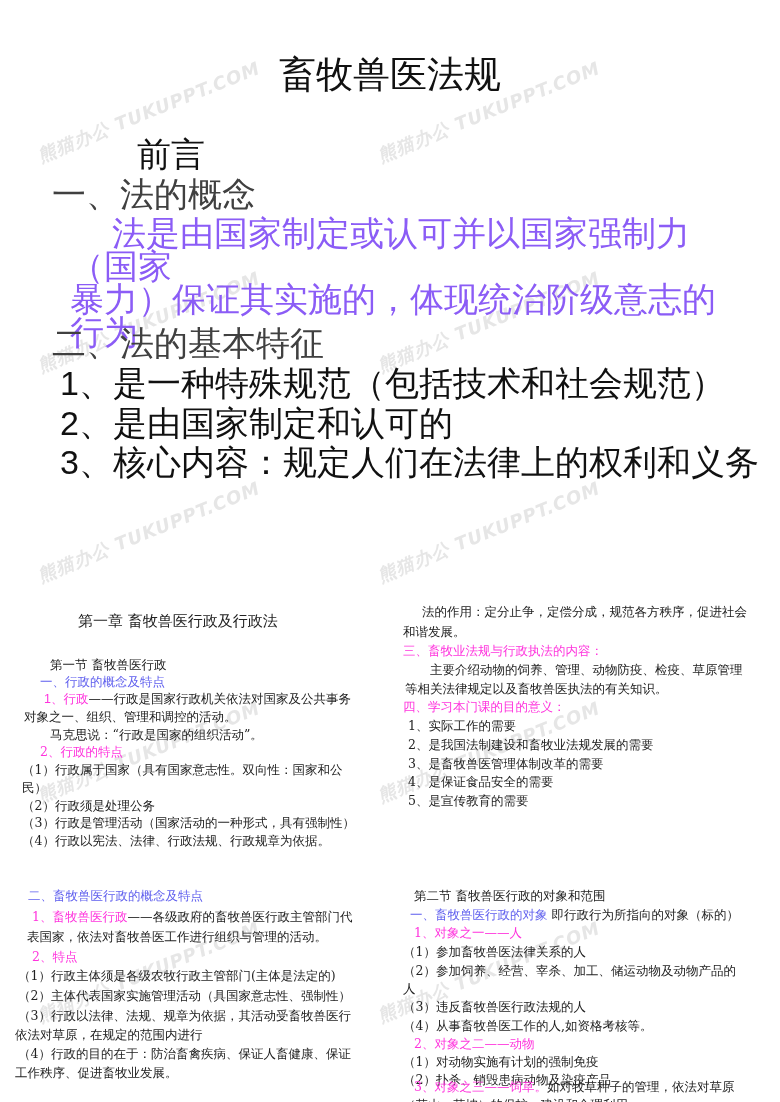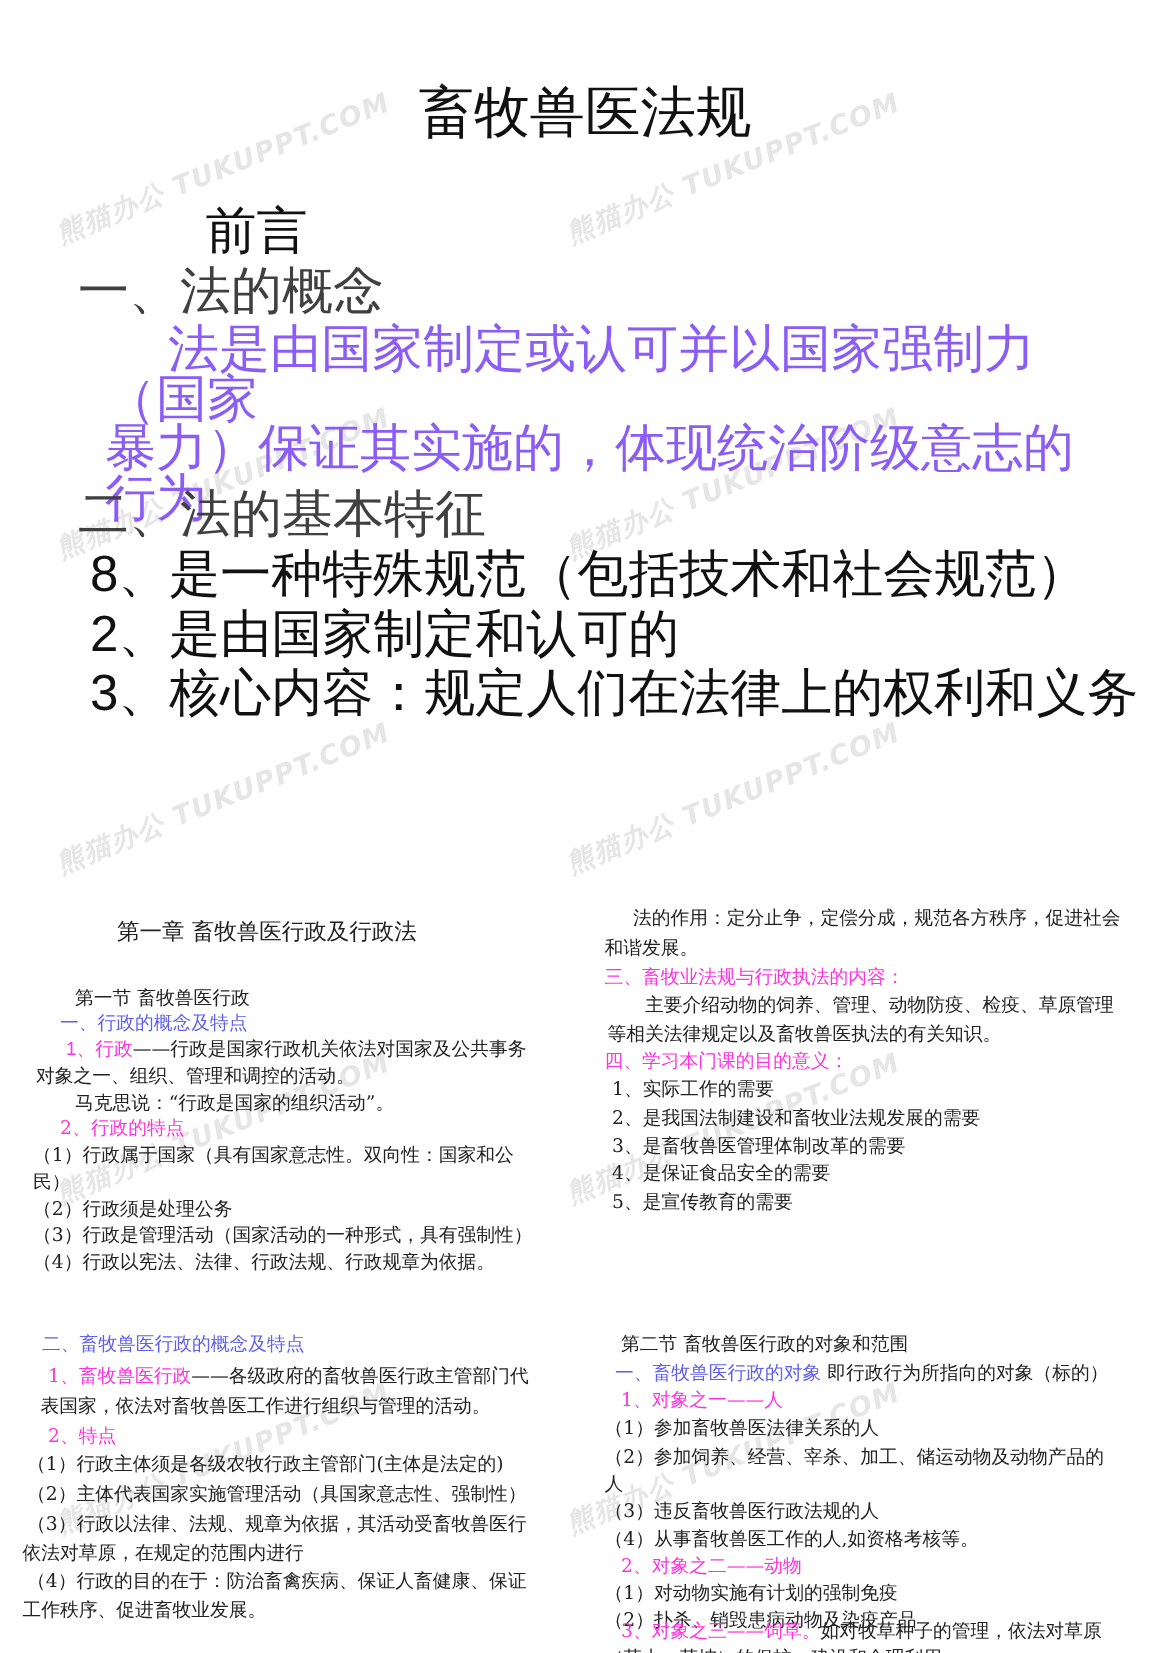--- a/index.html
+++ b/index.html
@@ -39,21 +39,21 @@
 
 <section class="slide-top">
   <div class="title">畜牧兽医法规</div>
   <div class="big" style="left:137px;top:136px;">前言</div>
   <div class="big magenta" style="left:52px;top:176px;">一、法的概念</div>
   <div class="para">
     <div><span class="indent"></span><span>法是由国家制定或认可并以国家强制力（国家</span></div>
     <div>暴力）保证其实施的，体现统治阶级意志的行为</div>
   </div>
   <div class="big magenta" style="left:52px;top:325px;">二、法的基本特征</div>
-  <div class="big sans" style="left:60px;top:365px;">8、是一种特殊规范（包括技术和社会规范）</div>
+  <div class="big sans" style="left:60px;top:365px;">1、是一种特殊规范（包括技术和社会规范）</div>
   <div class="big sans" style="left:60px;top:405px;">2、是由国家制定和认可的</div>
   <div class="big sans" style="left:60px;top:444px;">3、核心内容：规定人们在法律上的权利和义务</div>
 </section>
 
 <section>
   <div class="ch-title">第一章  畜牧兽医行政及行政法</div>
   <div class="small" style="left:50px;top:655px;">第一节 畜牧兽医行政</div>
   <div class="small blue" style="left:40px;top:672px;">一、行政的概念及特点</div>
   <div class="small" style="left:44px;top:689px;">
     <span class="pink sans">1、行政</span><span>——行政是国家行政机关依法对国家及公共事务</span>

